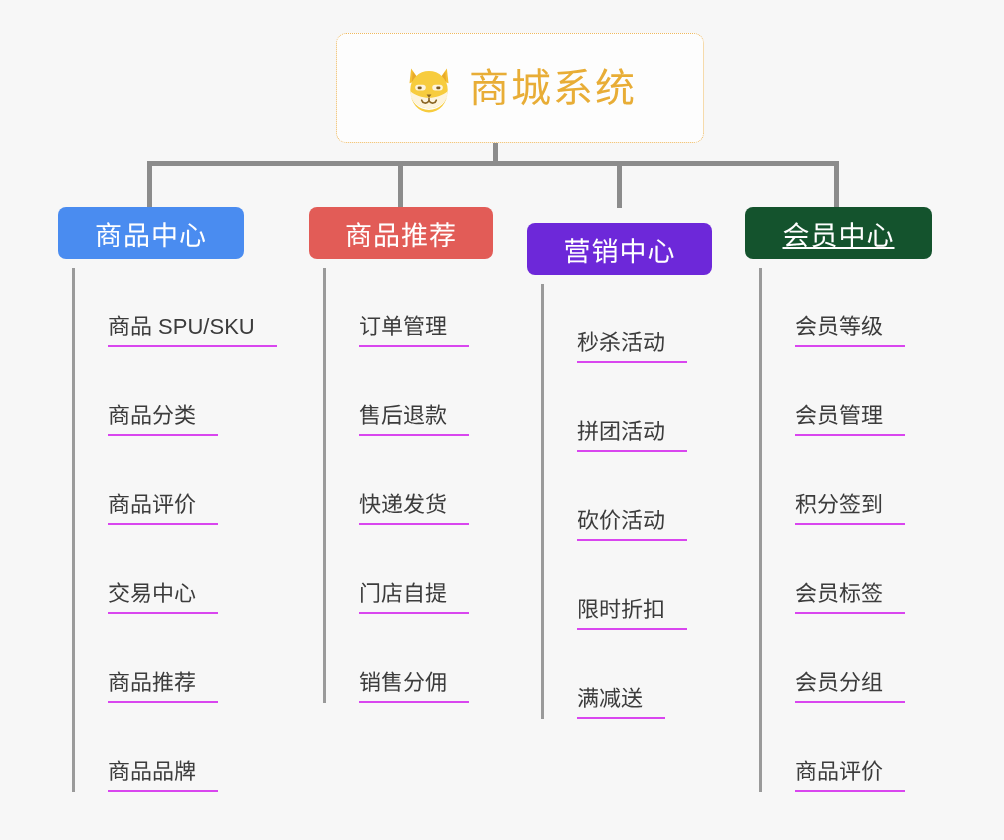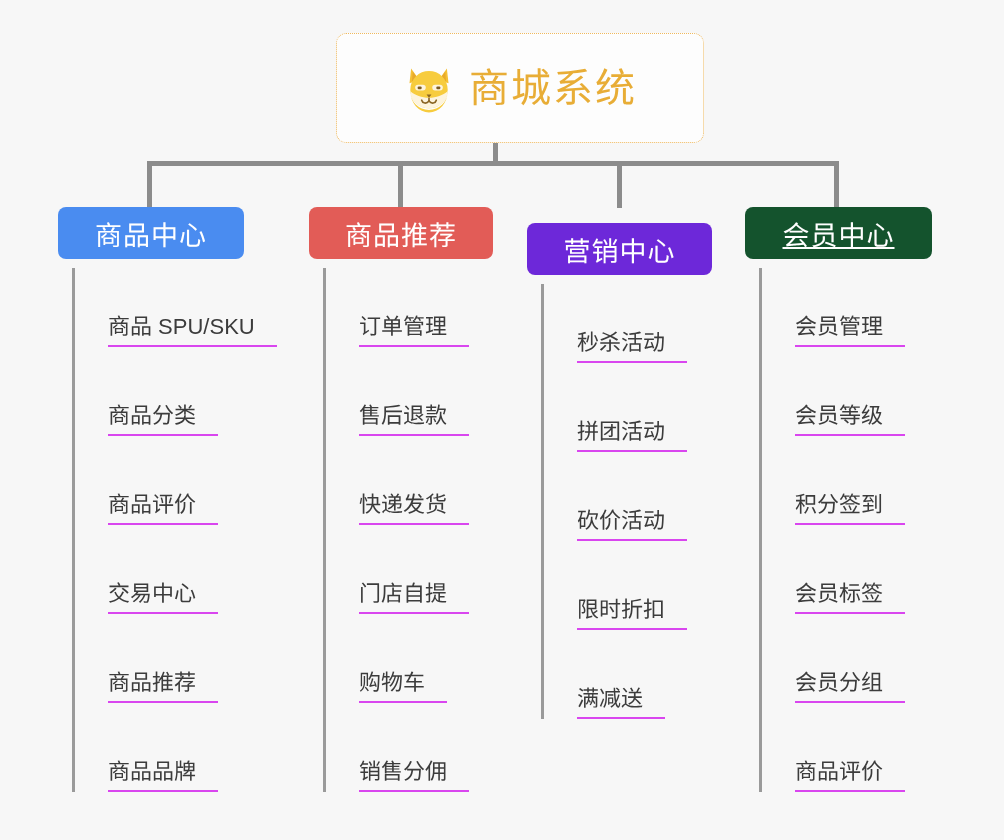--- a/index.html
+++ b/index.html
@@ -202,23 +202,20 @@
       <li class="child-item">
           <span class="child-label">售后退款</span>
         </li>
       <li class="child-item">
           <span class="child-label">快递发货</span>
         </li>
       <li class="child-item">
           <span class="child-label">门店自提</span>
         </li>
       <li class="child-item">
-          <span class="child-label">购物车</span>
-        </li>
-      <li class="child-item">
           <span class="child-label">销售分佣</span>
         </li>
     </ul>
   </div>
 
   <div class="column col-3">
     <div class="cat-box" style="background: #6d28d9; margin-top: 16px;">
       <span>营销中心</span>
     </div>
     <ul class="child-list">
@@ -239,26 +236,26 @@
         </li>
     </ul>
   </div>
 
   <div class="column col-4">
     <div class="cat-box" style="background: #14532d; text-decoration: underline;">
       <span>会员中心</span>
     </div>
     <ul class="child-list">
       <li class="child-item">
+          <span class="child-label">会员等级</span>
+        </li>
+      <li class="child-item">
           <span class="child-label">会员管理</span>
         </li>
       <li class="child-item">
-          <span class="child-label">会员等级</span>
-        </li>
-      <li class="child-item">
           <span class="child-label">积分签到</span>
         </li>
       <li class="child-item">
           <span class="child-label">会员标签</span>
         </li>
       <li class="child-item">
           <span class="child-label">会员分组</span>
         </li>
       <li class="child-item">
           <span class="child-label">商品评价</span>

